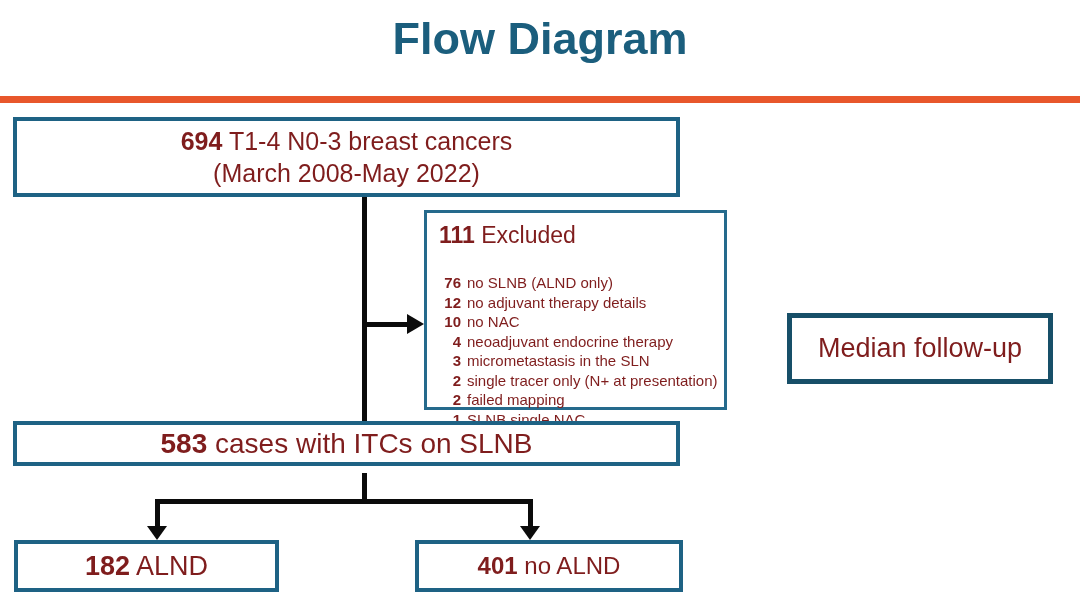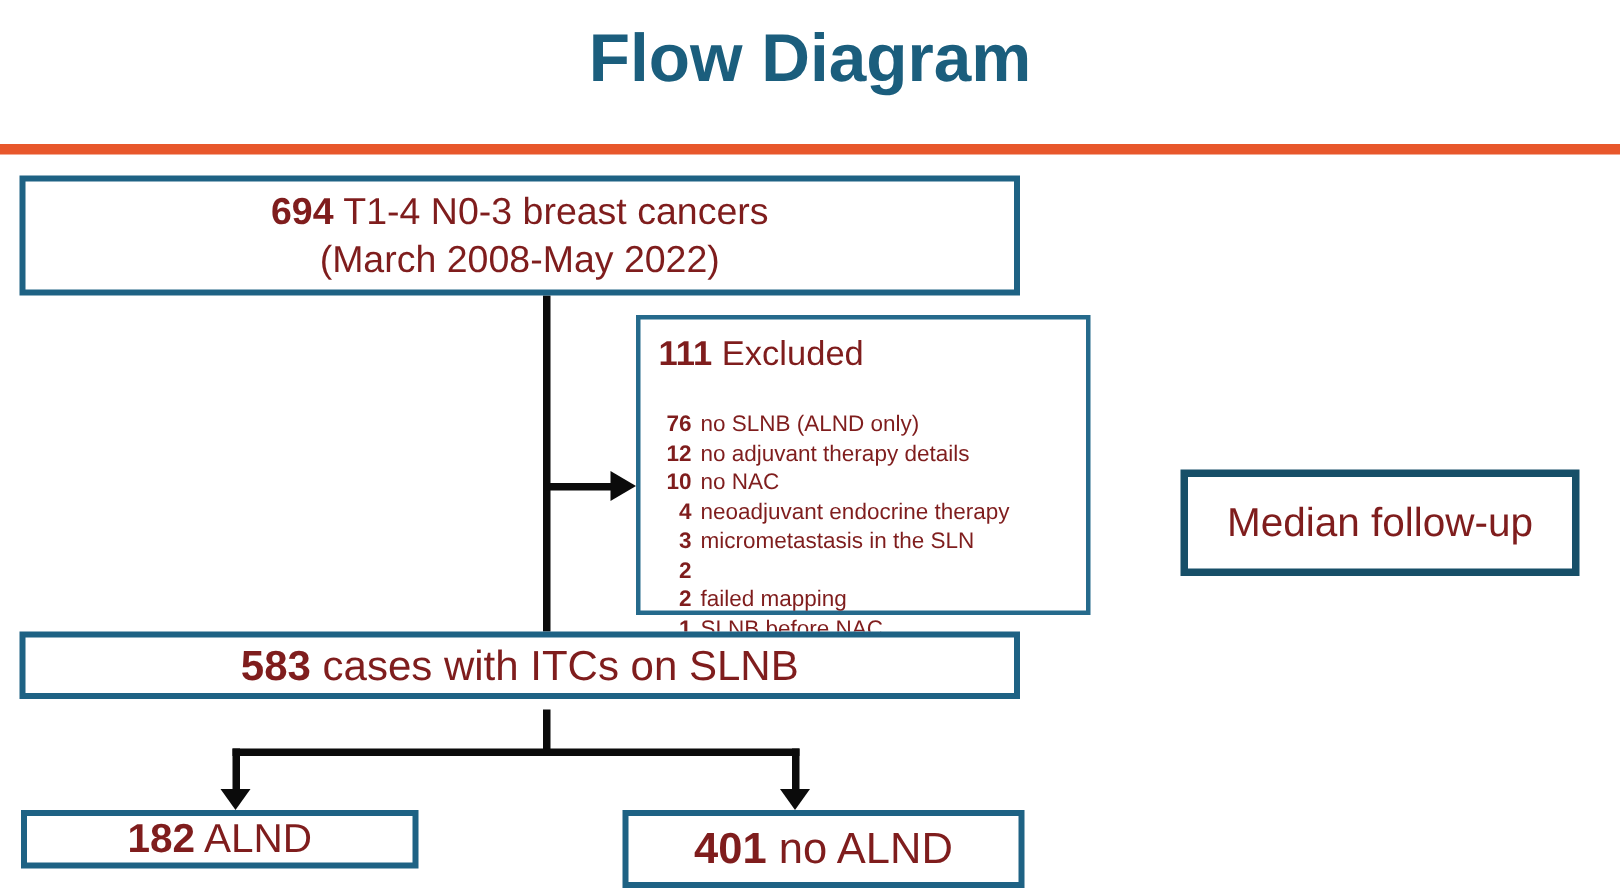--- a/index.html
+++ b/index.html
@@ -9,22 +9,22 @@
          font-size:45px;font-weight:bold;color:#1B5E7D;}
   .divider{position:absolute;top:96px;left:0;width:1080px;height:7px;background:#E8572B;}
 
   .node{position:absolute;box-sizing:border-box;background:#ffffff;
         border:4px solid #1E6284;color:#7f1d1d;display:flex;flex-direction:column;
         align-items:center;justify-content:center;text-align:center;}
   .num{font-weight:bold;}
 
   .node-total{left:13px;top:117px;width:667px;height:80px;font-size:25px;line-height:32px;}
   .node-itc{left:13px;top:421px;width:667px;height:45px;font-size:28px;}
-  .node-alnd{left:14px;top:540px;width:265px;height:39px;font-size:27px;}
-  .node-noalnd{left:415px;top:540px;width:268px;height:52px;font-size:29px;}
+  .node-alnd{left:14px;top:540px;width:265px;height:52px;font-size:27px;}
+  .node-noalnd{left:415px;top:540px;width:268px;height:52px;font-size:24px;}
   .node-median{left:787px;top:277px;width:266px;height:71px;font-size:27px;
                line-height:33px;border:5px solid #174F68;margin-top:36px;}
   .node-excluded{left:424px;top:210px;width:303px;height:200px;border:3px solid #256A8C;
                  align-items:flex-start;justify-content:flex-start;text-align:left;
                  padding:9px 4px 0 12px;}
   .ex-title{font-size:23px;margin-bottom:24px;}
   .ex-item{font-size:15px;line-height:19.5px;white-space:nowrap;display:flex;}
   .ex-num{font-weight:bold;width:22px;text-align:right;margin-right:6px;flex:none;}
 
   .line{position:absolute;background:#0b0b0b;}
@@ -75,28 +75,29 @@
     <div class="ex-item">
       <span class="ex-num">4</span>
       <span>neoadjuvant endocrine therapy</span>
       </div>
     <div class="ex-item">
       <span class="ex-num">3</span>
       <span>micrometastasis in the SLN</span>
       </div>
     <div class="ex-item">
       <span class="ex-num">2</span>
+      <span>single tracer only (N+ at presentation)</span>
       </div>
     <div class="ex-item">
       <span class="ex-num">2</span>
       <span>failed mapping</span>
       </div>
     <div class="ex-item">
       <span class="ex-num">1</span>
-      <span>SLNB before NAC</span>
+      <span>SLNB single NAC</span>
       </div>
     <div class="ex-item">
       <span class="ex-num">1</span>
       <span>before IV</span>
       </div>
   </div>
 
   <div class="node node-median">
     <div>Median follow-up</div>
   </div>

